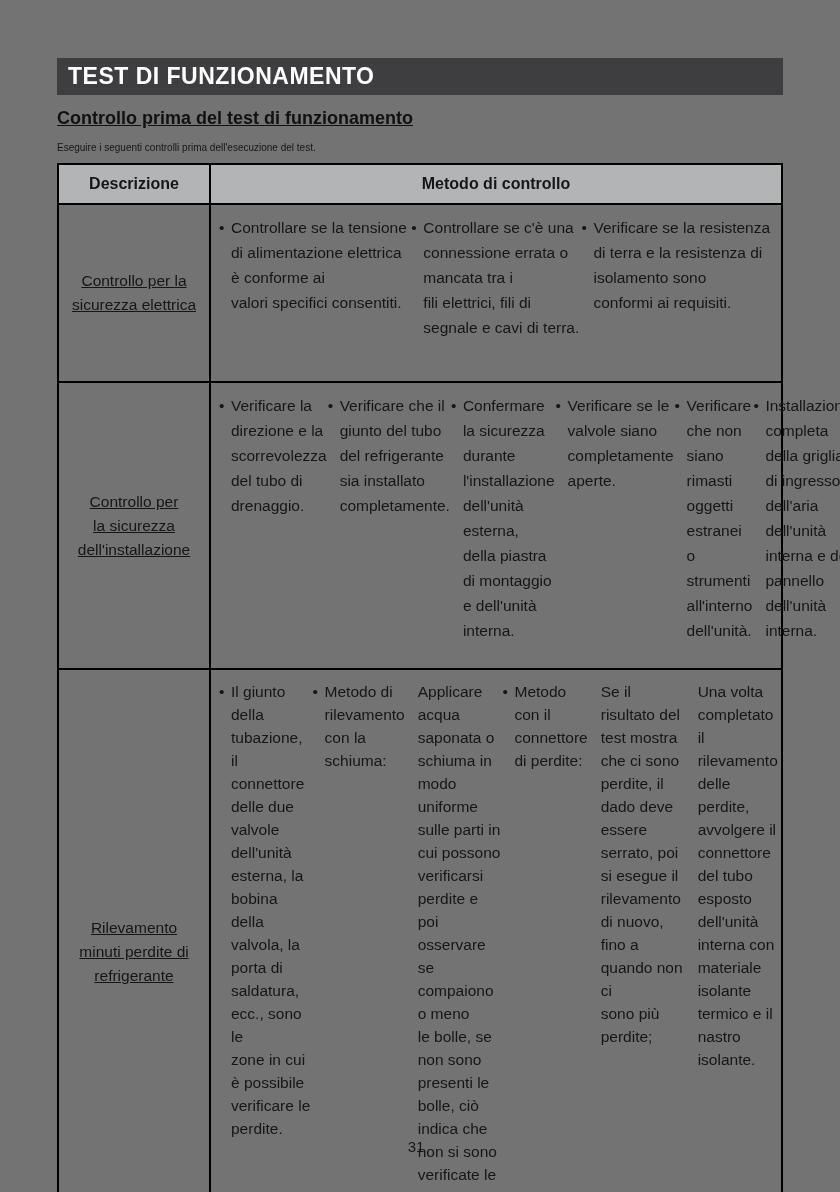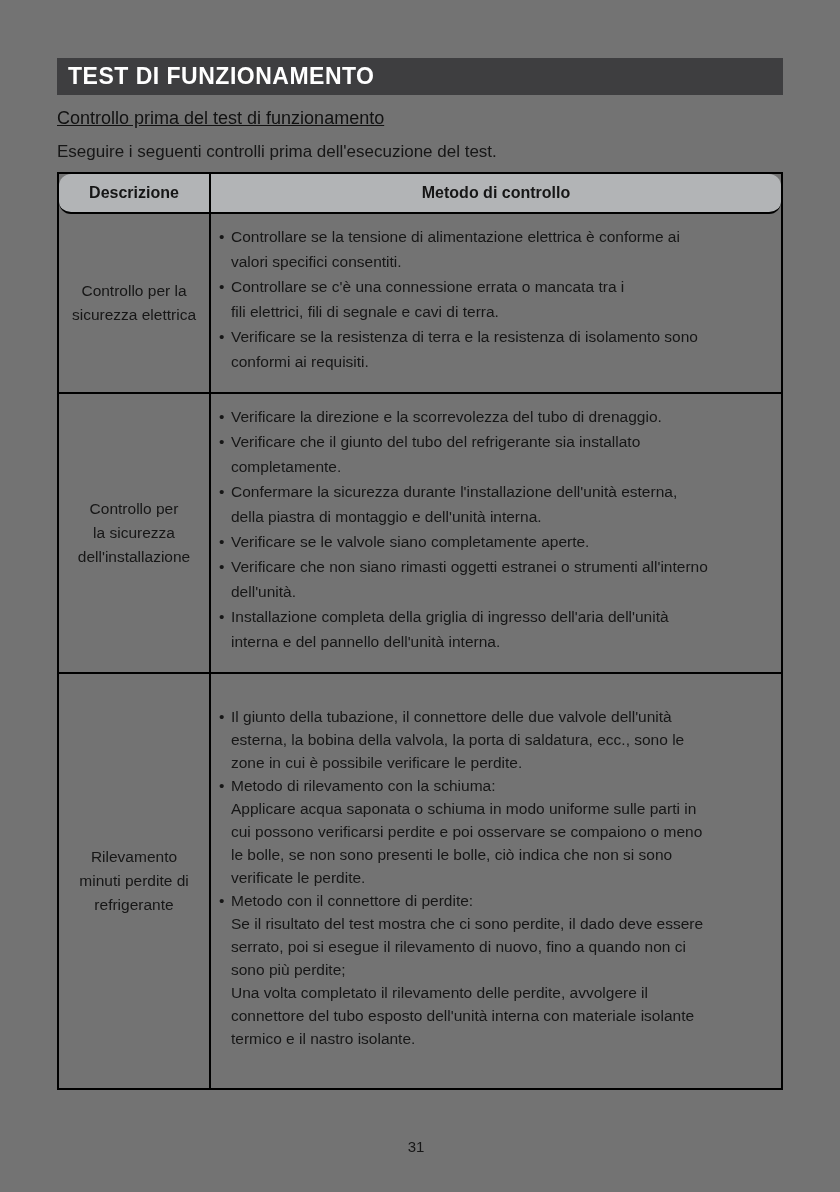--- a/index.html
+++ b/index.html
@@ -19,39 +19,38 @@
     color:#ffffff;
     height:37px;
     display:flex; align-items:center;
     padding-left:11px;
     box-sizing:border-box;
     font-size:23px; font-weight:bold;
     letter-spacing:0.5px;
   }
   .section-heading {
     margin-top:13px;
-    font-size:18px; font-weight:normal;
+    font-size:18px; font-weight:bold;
     text-decoration:underline;
     color:#111;
   }
   .intro {
     margin-top:13px;
-    font-size:17px;
+    font-size:10px;
   }
 
   .check-table {
     margin-top:10px;
     border:2px solid #000;
     box-sizing:border-box;
   }
   .thead {
     display:flex;
     background:#b2b4b6;
     border-bottom:2px solid #000;
-    border-radius:12px;
   }
   .thead .tcell {
     min-height:38px;
     display:flex; align-items:center; justify-content:center;
     font-size:16px; font-weight:bold;
   }
   .tcell.c1 {
     width:152px; flex:0 0 152px;
     border-right:2px solid #000;
     box-sizing:border-box;
@@ -60,24 +59,25 @@
 
   .trow { display:flex; border-top:2px solid #000; }
   .trow:first-child { border-top:none; }
 
   .trow .desc {
     display:flex; align-items:center; justify-content:center;
     text-align:center;
     white-space:pre-line;
     font-size:15.5px; line-height:24px;
     padding:4px 2px;
+    text-decoration:underline;
   }
   .trow .method {
-    display:flex; flex-direction:column; justify-content:center;
-    padding:10px 1px 18px 7px;
+    display:flex; flex-direction:row; justify-content:center;
+    padding:10px 1px 25px 7px;
     box-sizing:border-box;
     font-size:15.5px; line-height:25px;
   }
   .trow:nth-child(1) { min-height:176px; }
   .trow:nth-child(2) { min-height:263px; }
   .trow:nth-child(3) { min-height:414px; }
   .trow:nth-child(3) .method { line-height:23px; }
 
   .item {
     position:relative;

